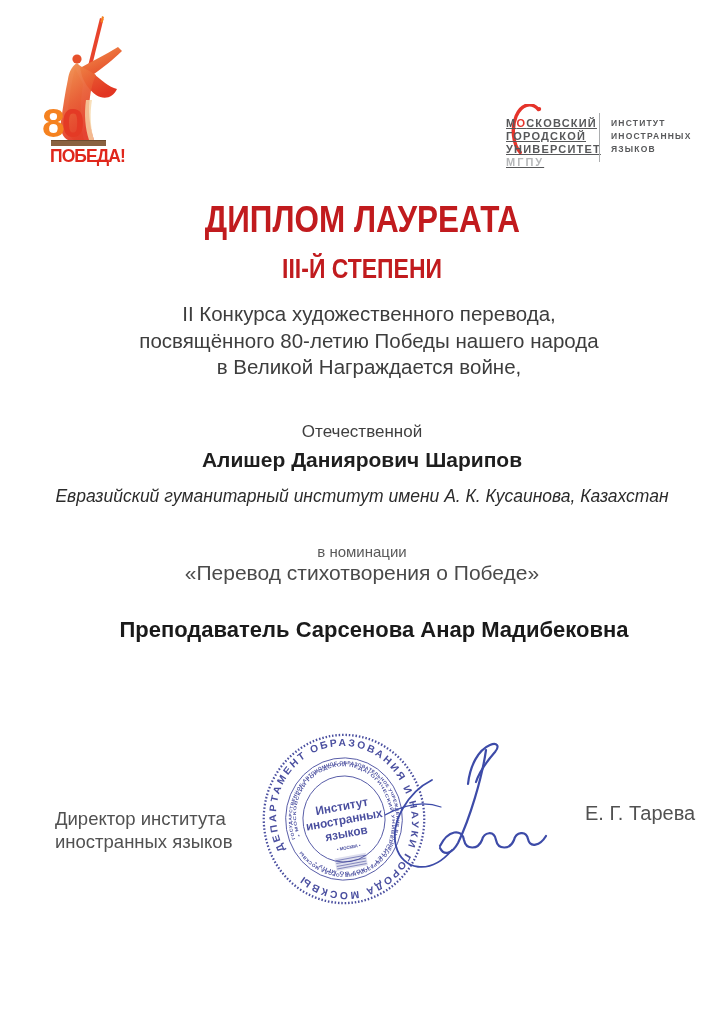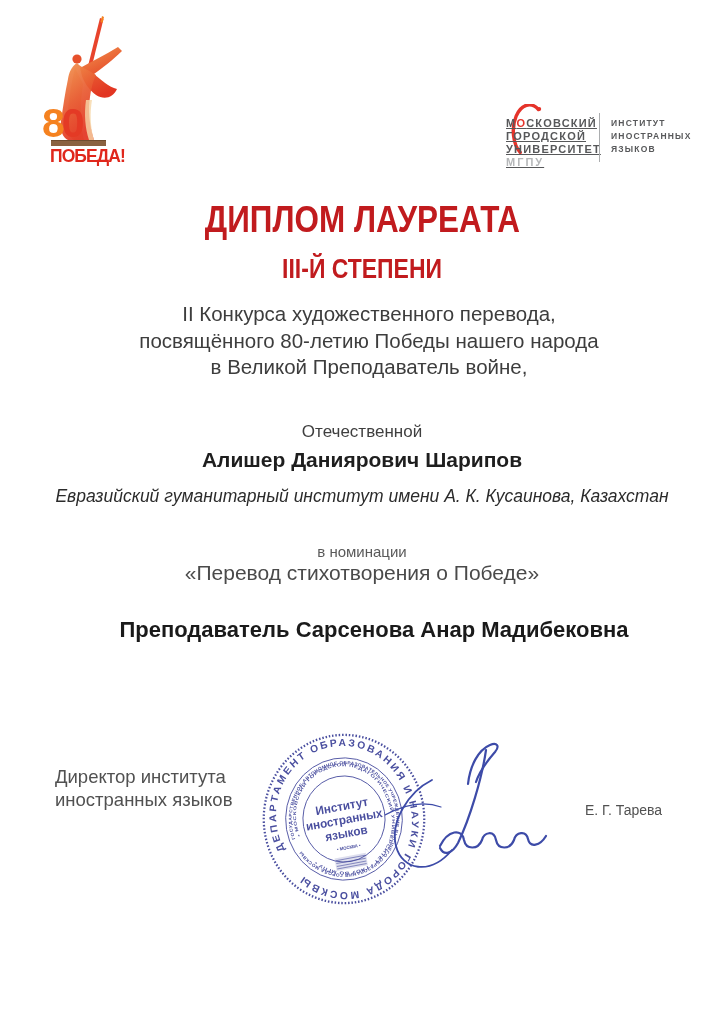--- a/index.html
+++ b/index.html
@@ -30,22 +30,22 @@
   
   #contest{top:301px;font-size:20.5px;line-height:26.6px;color:#3D3D3D;padding-left:14px;}
   
   #award-label{top:422px;font-size:17px;color:#3F3F3F;}
   #recipient{top:448px;font-size:21px;font-weight:700;color:#1E1E1E;}
   #institution{top:486px;font-size:17.5px;font-style:italic;color:#2B2B2B;}
   #nom-label{top:543px;font-size:15px;color:#5A5A5A;}
   #nomination{top:561px;font-size:21px;color:#4A4A4A;}
   #teacher{top:617px;font-size:22px;font-weight:700;color:#1A1A1A;padding-left:24px;}
   
-  #signer-title{left:55px;top:765px;font-size:18.5px;color:#515151;line-height:23px;}
-  #signer-name{left:585px;top:802px;font-size:14px;color:#515151;}
+  #signer-title{left:55px;top:807px;font-size:18.5px;color:#515151;line-height:23px;}
+  #signer-name{left:585px;top:802px;font-size:20px;color:#515151;}
   #stamp-svg{left:260px;top:731px;width:168px;height:176px;opacity:.92;}
   #signature-svg{left:385px;top:733px;width:172px;height:148px;}
 </style>
 </head>
 <body>
 
 <div class="abs" id="victory-logo">
   <svg class="abs" style="left:0;top:0;" width="100" height="160" viewBox="0 0 100 160">
     <defs>
       <linearGradient id="statGrad" x1="0" y1="0" x2="0.4" y2="1">
@@ -91,21 +91,21 @@
     <div>ЯЗЫКОВ</div>
   </div>
 </div>
 
 <div class="cline" id="title-line1"><span class="cx">ДИПЛОМ ЛАУРЕАТА</span></div>
 <div class="cline" id="title-line2"><span class="cx">III-Й СТЕПЕНИ</span></div>
 
 <div class="cline" id="contest">
   <div>II Конкурса художественного перевода,</div>
   <div>посвящённого 80-летию Победы нашего народа</div>
-  <div>в Великой Преподаватель войне,</div>
+  <div>в Великой Награждается войне,</div>
 </div>
 
 <div class="cline" id="award-label">Отечественной</div>
 <div class="cline" id="recipient">Алишер Даниярович Шарипов</div>
 <div class="cline" id="institution">Евразийский гуманитарный институт имени А. К. Кусаинова, Казахстан</div>
 <div class="cline" id="nom-label">в номинации</div>
 <div class="cline" id="nomination">«Перевод стихотворения о Победе»</div>
 <div class="cline" id="teacher">Преподаватель Сарсенова Анар Мадибековна</div>
 
 <div class="abs" id="signer-title">

